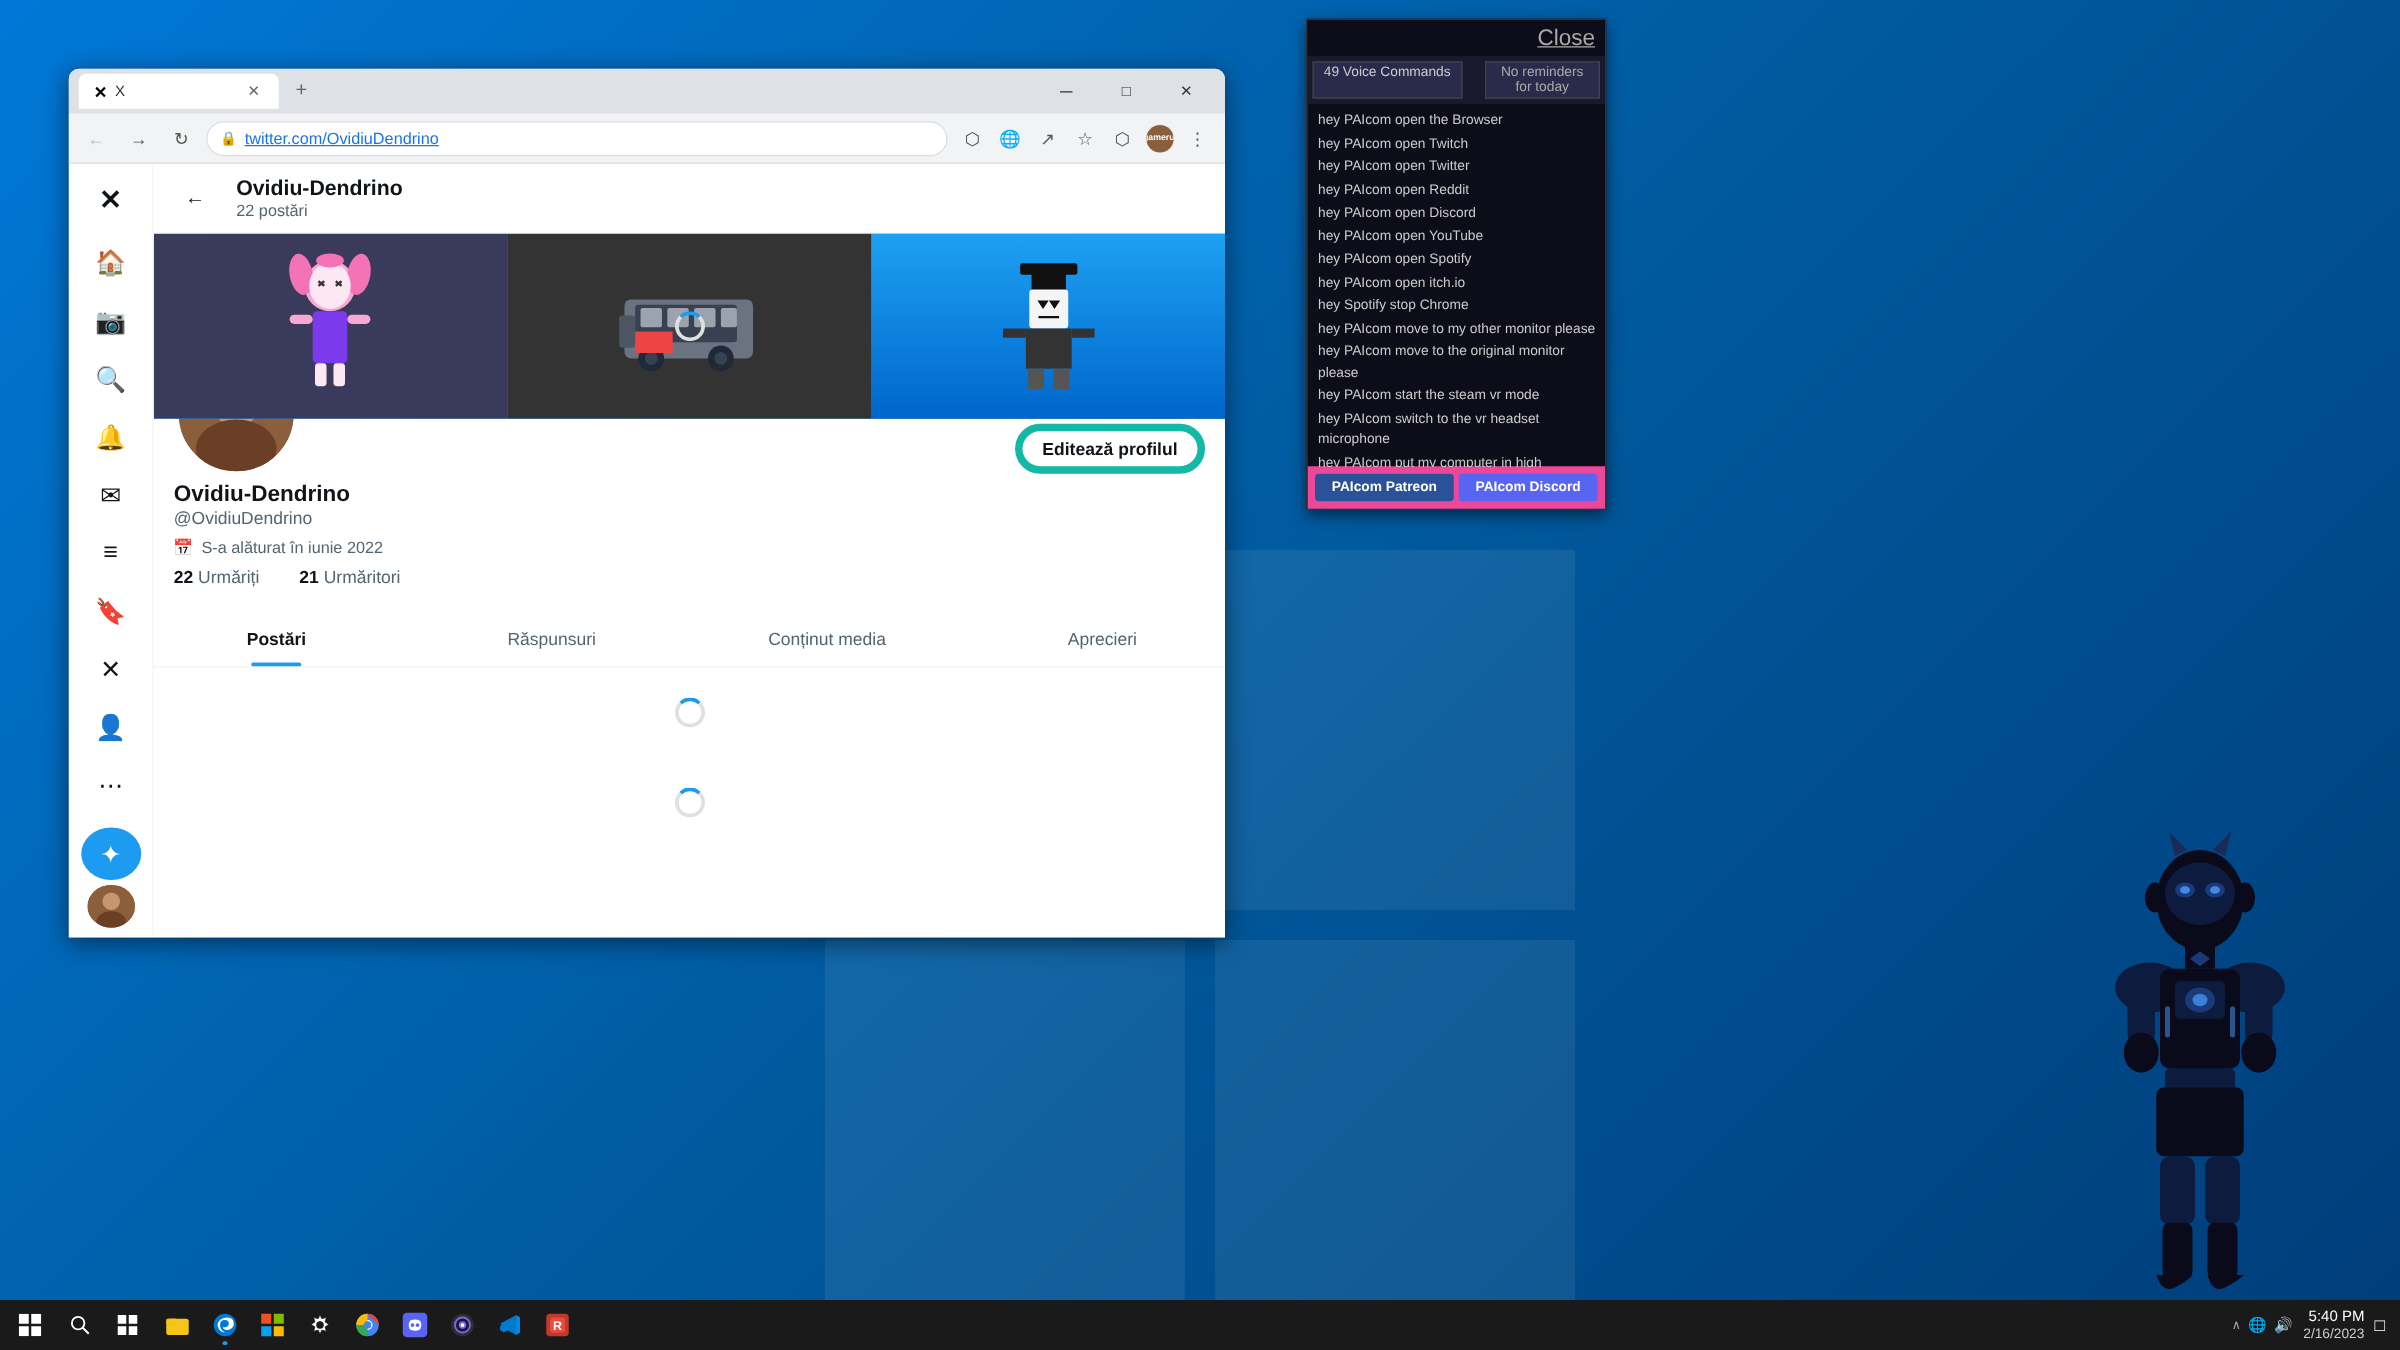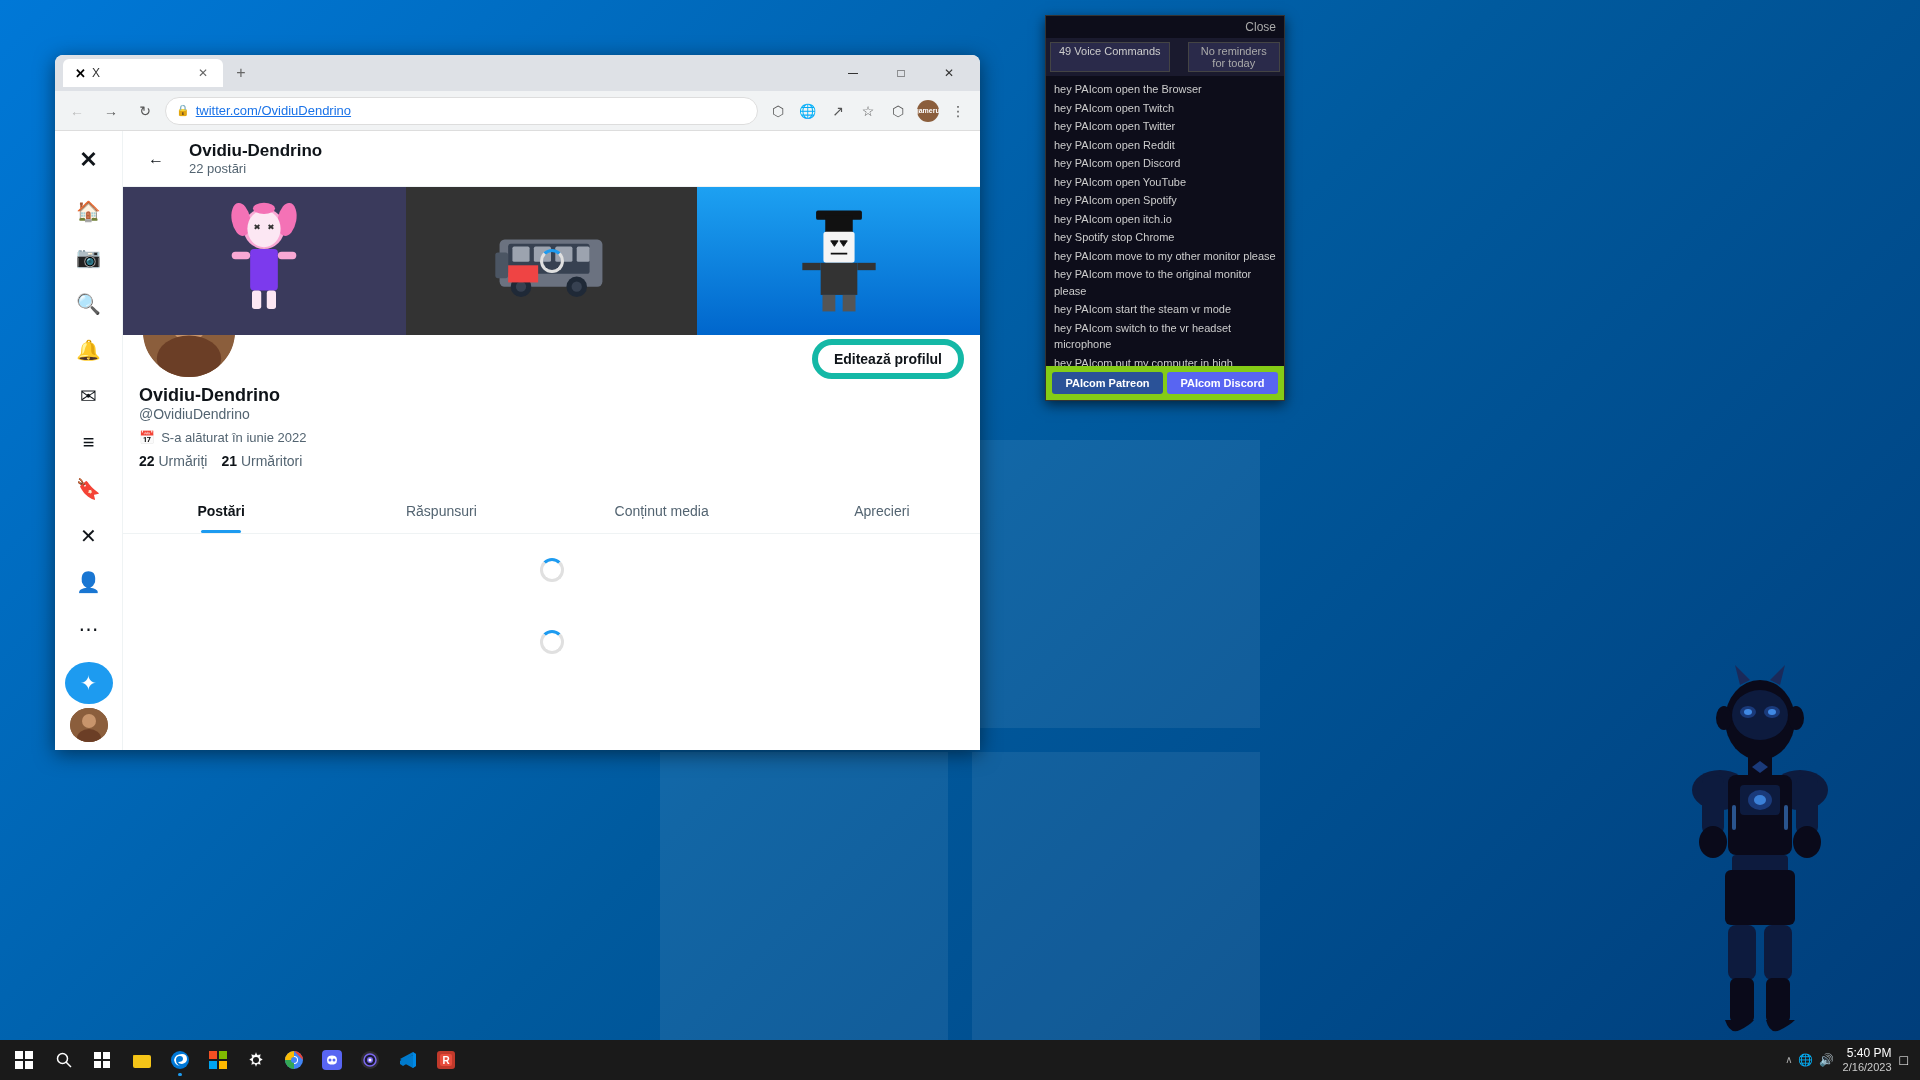--- a/index.html
+++ b/index.html
@@ -316,21 +316,21 @@
     .profile-meta {
       display: flex;
       align-items: center;
       gap: 6px;
       margin-bottom: 8px;
       font-size: 13px;
       color: #536471;
     }
     .profile-stats {
       display: flex;
-      gap: 14px;
+      gap: 32px;
       font-size: 14px;
     }
     .stat-num { font-weight: 700; color: #0f1419; }
     .stat-label { color: #536471; }
 
     
     .profile-tabs {
       display: flex;
       border-bottom: 1px solid #eff3f4;
       margin-top: 8px;
@@ -390,22 +390,23 @@
       z-index: 100;
     }
     .vc-titlebar {
       display: flex;
       justify-content: flex-end;
       padding: 2px 4px;
       background: #0d0d1a;
     }
     .vc-close {
       color: #aaa;
-      font-size: 12px;
-      cursor: pointer;
+      font-size: 18px;
+      cursor: pointer;
+      text-decoration: underline;
       padding: 2px 4px;
     }
     .vc-toolbar {
       display: flex;
       background: #1a1a2e;
       padding: 4px;
       gap: 18px;
     }
     .vc-count-badge {
       background: #2a2a4a;
@@ -437,21 +438,21 @@
       padding: 1px 8px;
       font-size: 11px;
       color: #ccc;
       line-height: 1.5;
       cursor: pointer;
     }
     .vc-footer {
       display: flex;
       gap: 4px;
       padding: 6px;
-      background: #84cc16;
+      background: #ec4899;
       justify-content: space-between;
     }
     .vc-btn {
       flex: 1;
       padding: 5px 8px;
       font-size: 11px;
       font-weight: 600;
       border: none;
       border-radius: 3px;
       cursor: pointer;

